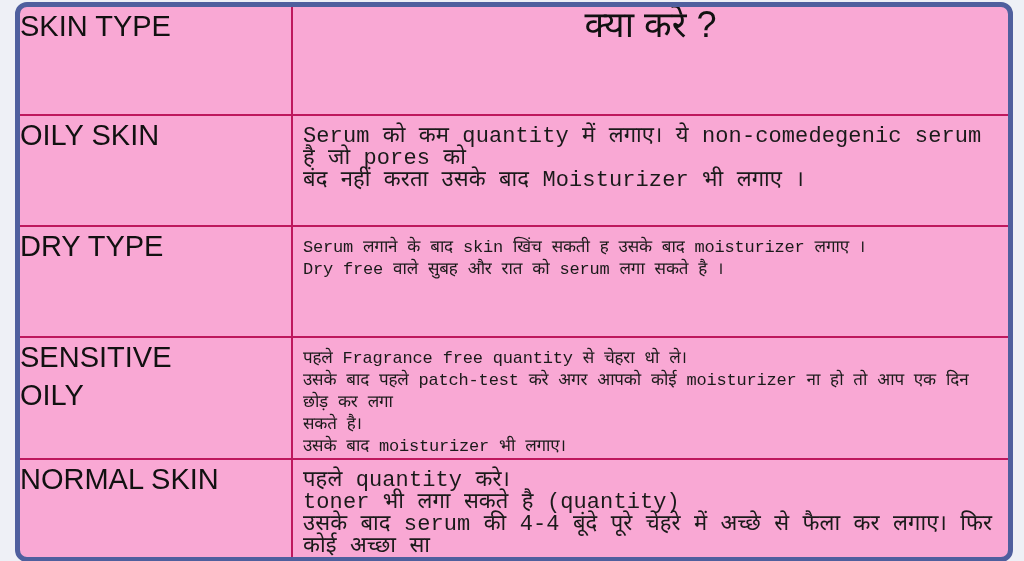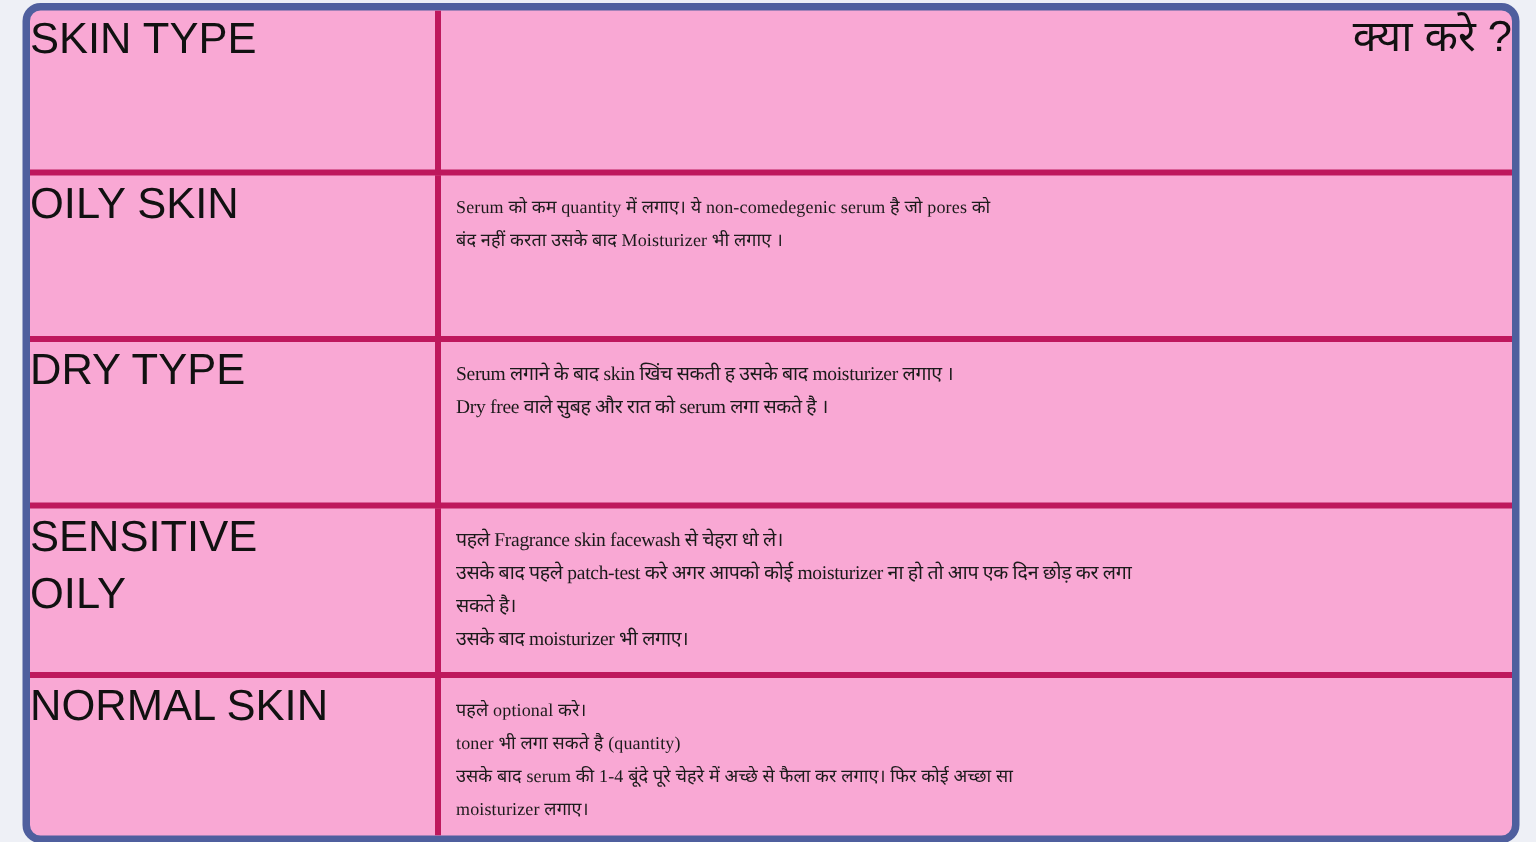--- a/index.html
+++ b/index.html
@@ -22,21 +22,21 @@
     overflow: hidden;
     box-sizing: content-box;
   }
   table.skin-table {
     border-collapse: collapse;
     width: 100%;
     height: 100%;
     table-layout: fixed;
   }
   table.skin-table td, table.skin-table th {
-    border: 4px solid #be185d;
+    border: 2px solid #be185d;
     vertical-align: top;
     padding: 0;
   }
   table.skin-table tr:first-child td, table.skin-table tr:first-child th { border-top: none; }
   table.skin-table tr:last-child td { border-bottom: none; }
   table.skin-table td:first-child, table.skin-table th:first-child { border-left: none; }
   table.skin-table td:last-child, table.skin-table th:last-child { border-right: none; }
 
   col.c1 { width: 272px; }
   col.c2 { width: 716px; }
@@ -51,44 +51,44 @@
     font-family: "Liberation Sans", sans-serif;
     font-size: 29px;
     color: #111111;
     line-height: 38px;
     padding: 10px 0 0 6px;
     font-weight: normal;
     text-align: left;
   }
   .head-title {
     font-family: "Liberation Sans", sans-serif;
-    font-size: 29px;
+    font-size: 36px;
     color: #111111;
     font-weight: normal;
-    text-align: right;
+    text-align: center;
     padding: 12px 0 0 182px;
     line-height: 36px;
   }
   .desc {
     padding: 10px 8px 0 10px;
     color: #1a1a1a;
   }
   .desc .line {
     display: block;
     white-space: pre-wrap;
   }
   .desc.rounded {
-    font-family: Liberation Serif, serif;
-    font-size: 12px;
+    font-family: Liberation Mono, monospace;
+    font-size: 22px;
     line-height: 22px;
     letter-spacing: 0.1px;
   }
   .desc.narrow {
-    font-family: Liberation Serif, serif;
-    font-size: 13px;
+    font-family: Liberation Mono, monospace;
+    font-size: 17px;
     line-height: 22px;
     letter-spacing: -0.2px;
   }
 </style>
 </head>
 <body>
 
 <div class="frame">
   <table class="skin-table">
     <colgroup>
@@ -122,34 +122,34 @@
       </td>
     </tr>
 
     <tr class="r-sens">
       <td class="type-label">
         <span style="display:block">SENSITIVE</span>
         <span style="display:block">OILY</span>
       </td>
       <td>
         <div class="desc narrow">
-          <span class="line">पहले Fragrance skin facewash से चेहरा धो ले।</span>
+          <span class="line">पहले Fragrance free quantity से चेहरा धो ले।</span>
           <span class="line">उसके बाद पहले patch-test करे अगर आपको कोई moisturizer ना हो तो आप एक दिन छोड़ कर लगा</span>
           <span class="line">सकते है।</span>
           <span class="line">उसके बाद moisturizer भी लगाए।</span>
         </div>
       </td>
     </tr>
 
     <tr class="r-norm">
       <td class="type-label">NORMAL SKIN</td>
       <td>
         <div class="desc rounded">
-          <span class="line">पहले optional करे।</span>
+          <span class="line">पहले quantity करे।</span>
           <span class="line">toner भी लगा सकते है (quantity)</span>
-          <span class="line">उसके बाद serum की 1-4 बूंदे पूरे चेहरे में अच्छे से फैला कर लगाए। फिर कोई अच्छा सा</span>
+          <span class="line">उसके बाद serum की 4-4 बूंदे पूरे चेहरे में अच्छे से फैला कर लगाए। फिर कोई अच्छा सा</span>
           <span class="line">moisturizer लगाए।</span>
         </div>
       </td>
     </tr>
   </tbody>
     </table>
 </div>
 
 </body></html>

